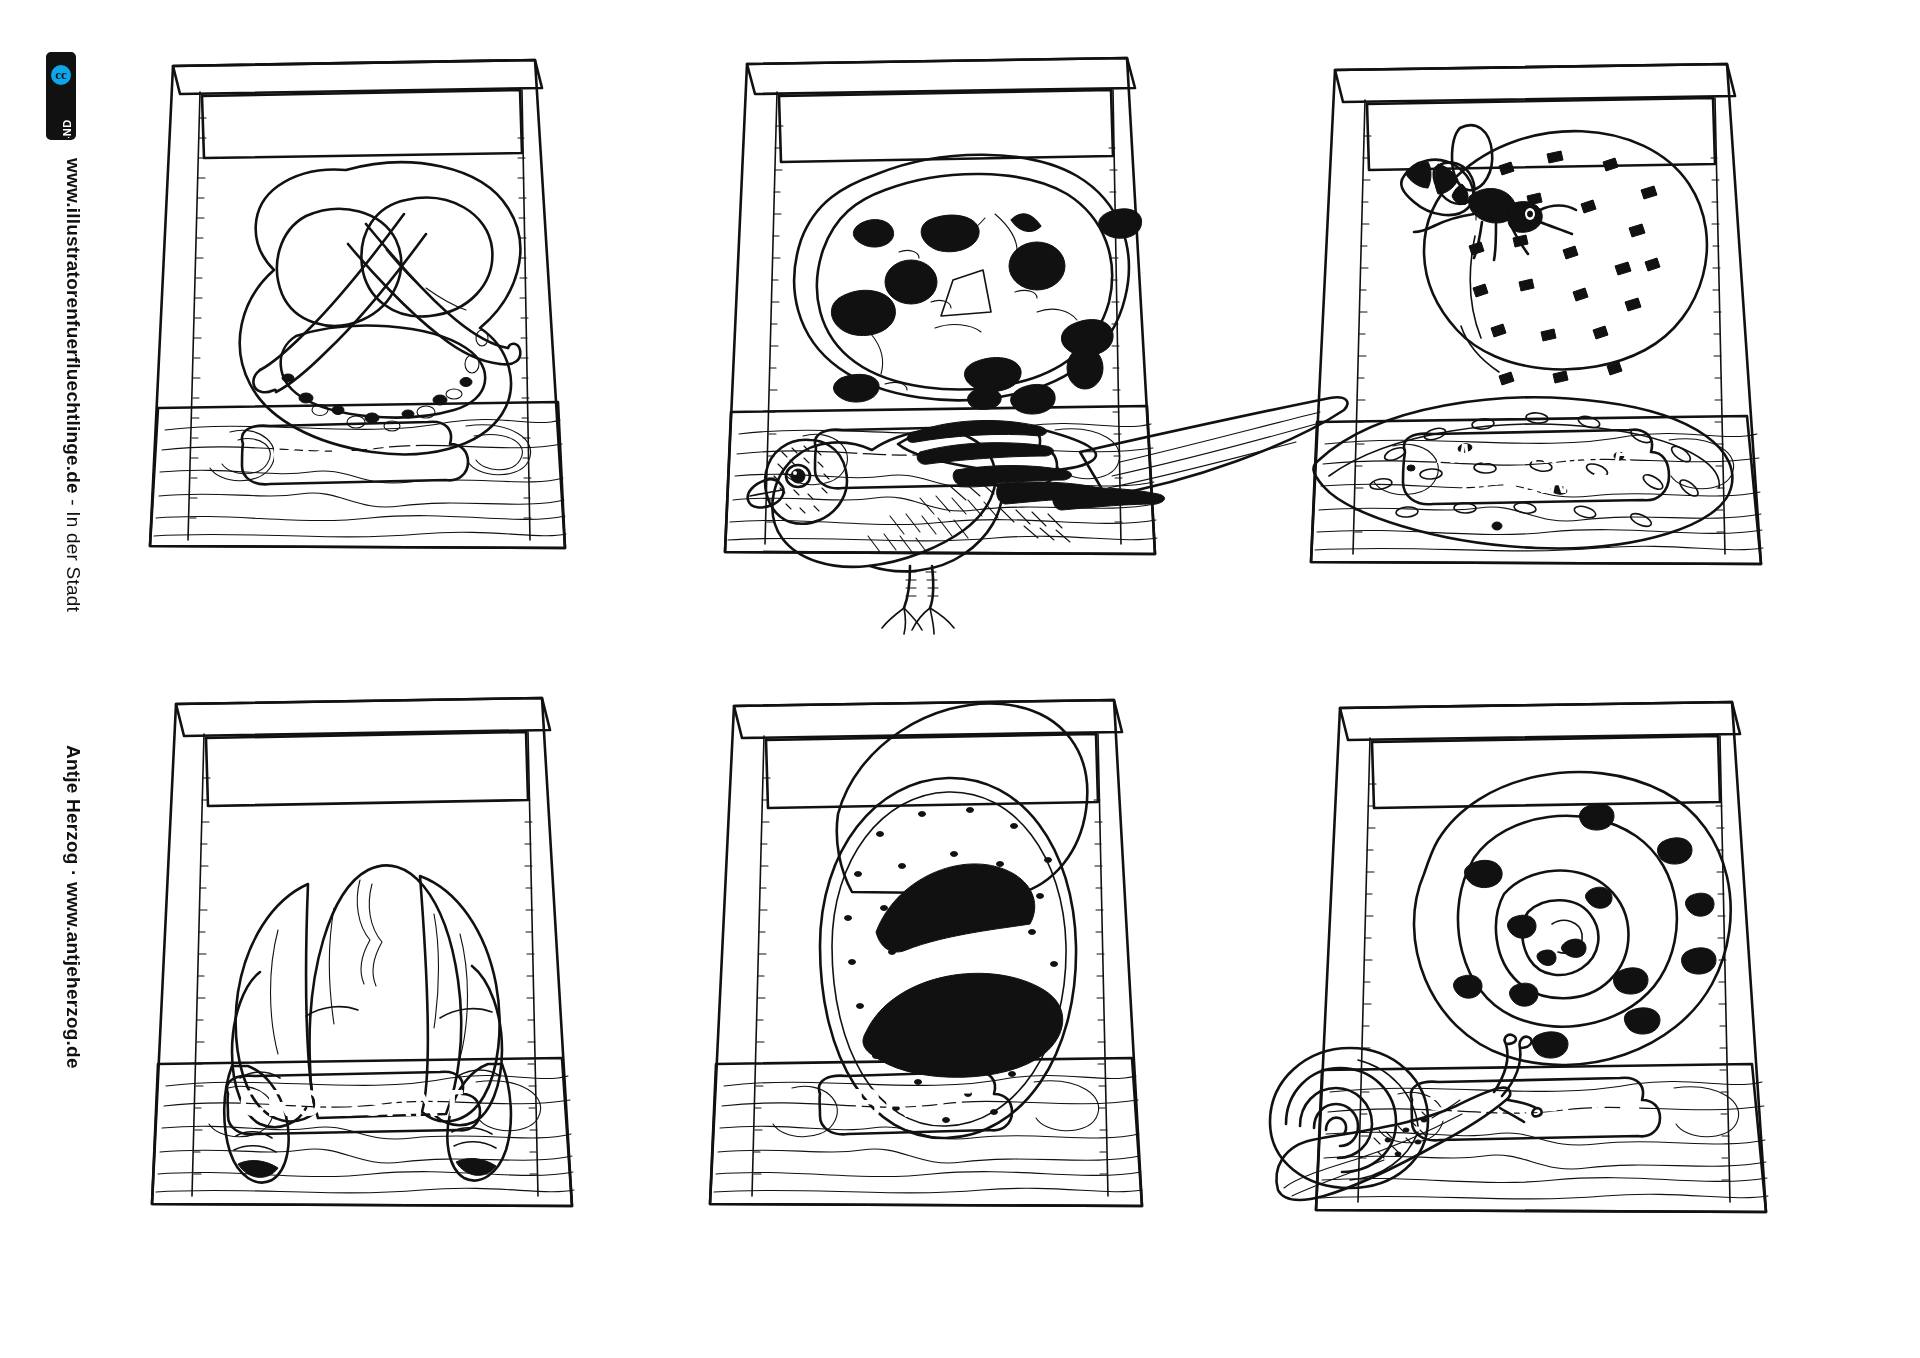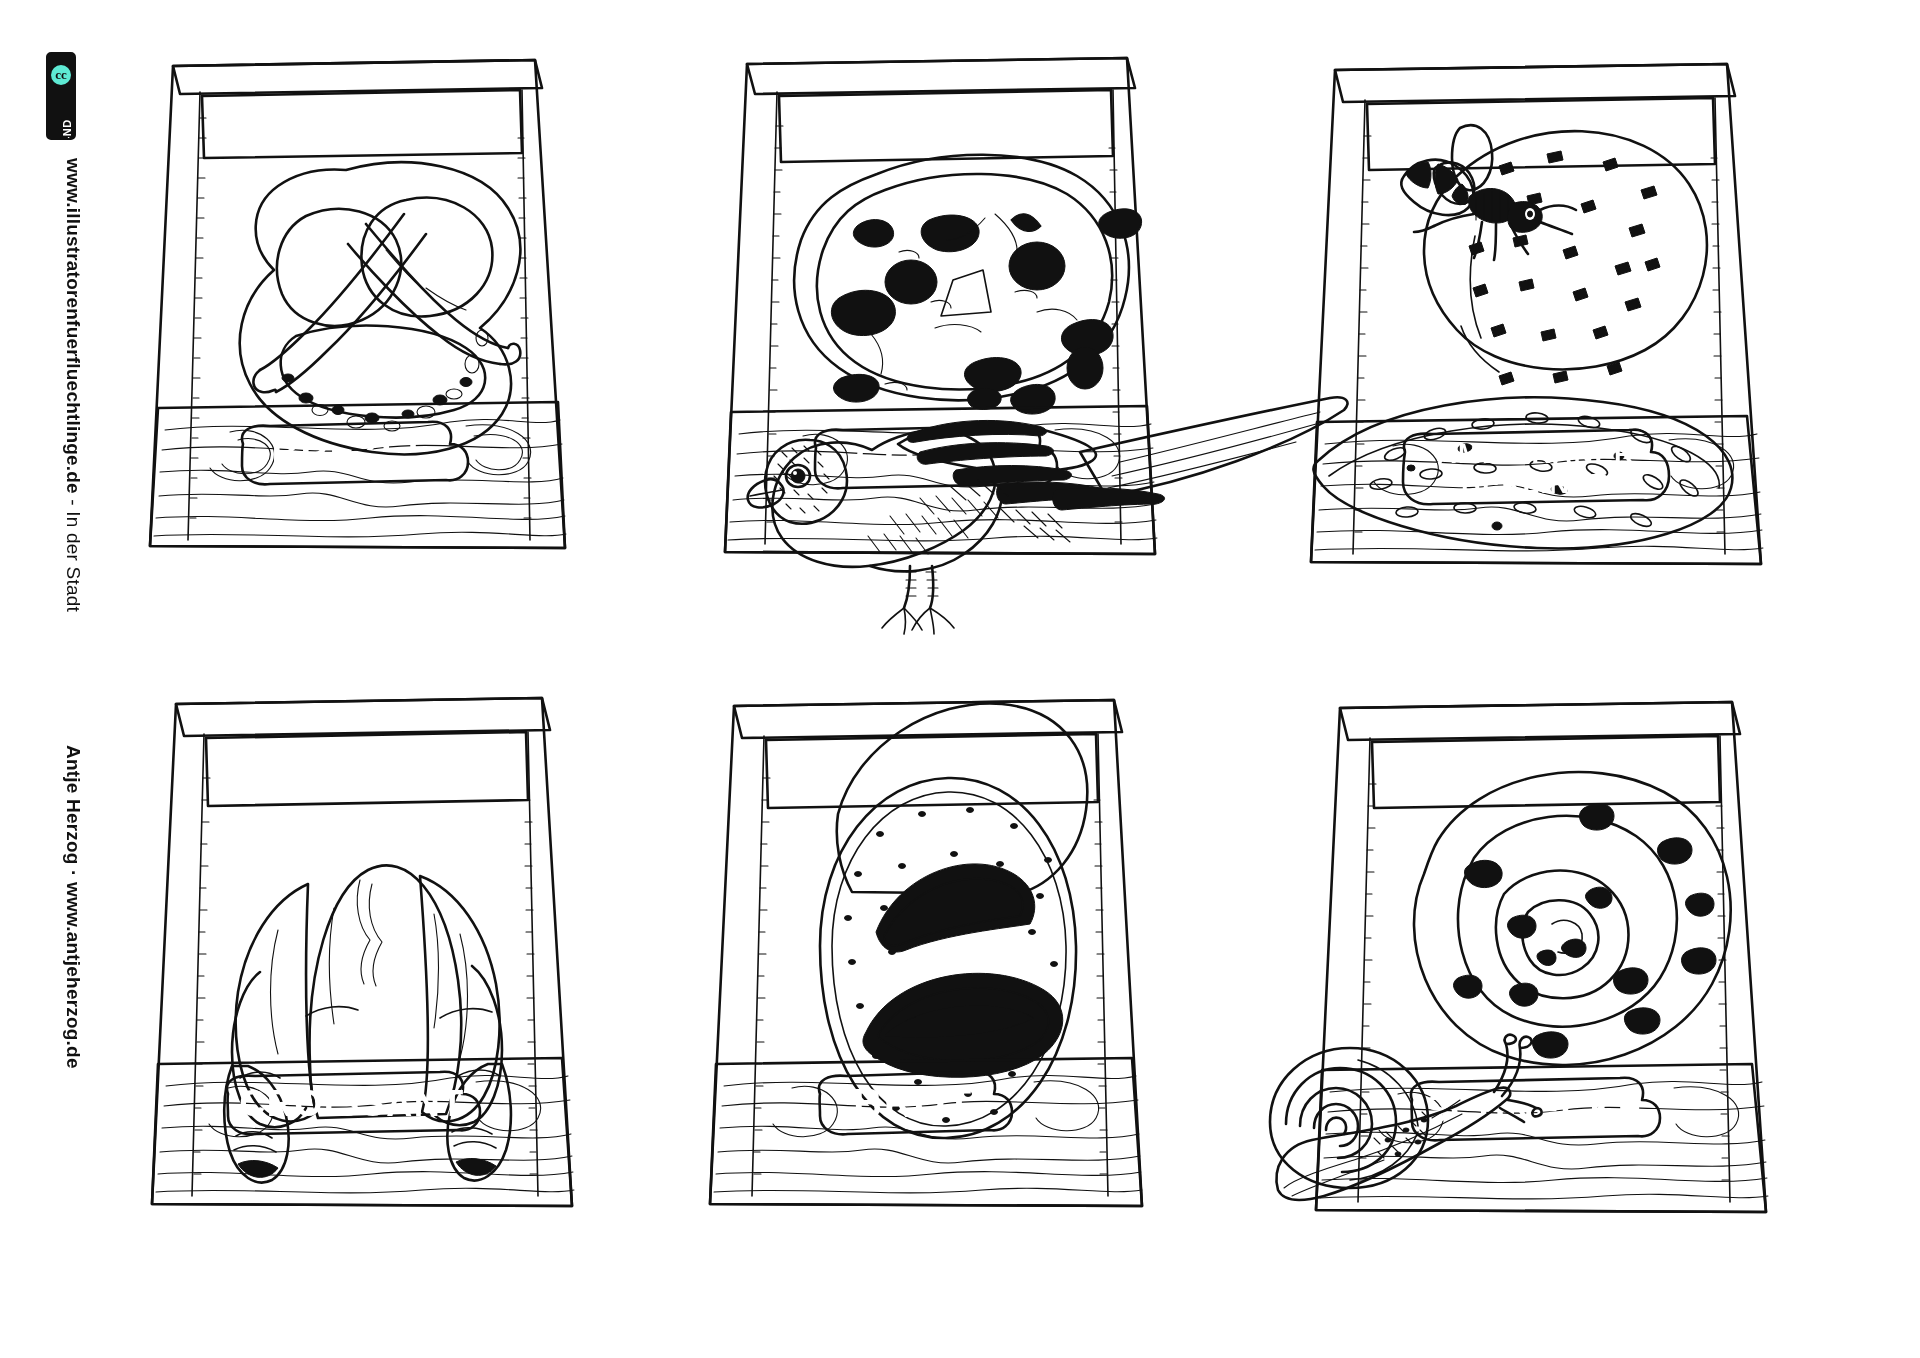--- a/index.html
+++ b/index.html
@@ -30,21 +30,21 @@
     width:30px;height:88px;
     border:2px solid #111;
     border-radius:5px;
     background:#111;
     box-sizing:border-box;
     overflow:hidden;
   }
   .cc-badge .cc-circle{
     position:absolute;left:50%;top:11px;transform:translateX(-50%);
     width:20px;height:20px;border-radius:50%;
-    background:#5eead4;color:#111;
+    background:#0ea5e9;color:#111;
     font-size:13px;font-weight:bold;
     line-height:20px;text-align:center;
     font-family:"Liberation Serif", serif;
   }
   .cc-badge .cc-label{
     position:absolute;
     left:50%;top:94px;
     transform:translateX(-50%) rotate(-90deg);
     transform-origin:50% 0;
     color:#fff;background:#111;
@@ -275,21 +275,21 @@
           <path d="M370,386 C414,380 444,400 432,422 C422,440 382,438 372,422"></path>
         </g>
 
         <path class="ink med" d="M131,404 C126,390 140,384 158,386 L332,382 C350,380 358,390 354,404
                                  C366,404 372,412 372,422 C372,434 362,442 350,440
                                  L158,444 C142,446 130,438 130,426 C130,416 130,408 131,404 Z" fill="#1a1a1a"></path>
         <text class="plaque-text" x="250" y="416" font-size="38">COOKIE</text>
       </svg>
     </div>
 
-    <div class="crate" style="left:1175px;top:8px;">
+    <div class="crate" style="left:1175px;top:8px;font-style:italic;">
       <svg width="510" height="530" viewBox="0 0 510 530">
         <path class="ink med" d="M26,506 L50,14 L442,8 L476,508 Z" fill="#fff"></path>
         <path class="ink med" d="M50,14 L442,8 L450,40 L58,46 Z" fill="#fff"></path>
         <path class="ink thin" d="M68,498 L80,44"></path>
         <path class="ink thin" d="M440,498 L430,42"></path>
         <g class="ink hair">
           <path d="M70,476 l7,0 M70,454 l6,0 M71,432 l7,0 M71,410 l6,0 M72,388 l7,0 M72,366 l6,0 M73,344 l7,0 M73,322 l6,0 M74,300 l7,0 M74,278 l6,0 M75,256 l7,0 M75,234 l6,0 M76,212 l7,0 M76,190 l6,0 M77,168 l7,0 M77,146 l6,0 M78,124 l7,0 M78,102 l6,0 M79,80 l7,0"></path>
           <path d="M432,476 l7,0 M432,454 l6,0 M432,432 l7,0 M431,410 l6,0 M431,388 l7,0 M430,366 l6,0 M430,344 l7,0 M430,322 l6,0 M429,300 l7,0 M429,278 l6,0 M429,256 l7,0 M428,234 l6,0 M428,212 l7,0 M428,190 l6,0 M427,168 l7,0 M427,146 l6,0 M427,124 l7,0 M426,102 l6,0"></path>
         </g>
         <path class="ink med" d="M82,48 L428,42 L430,108 L84,114 Z" fill="url(#stippleA)"></path>

